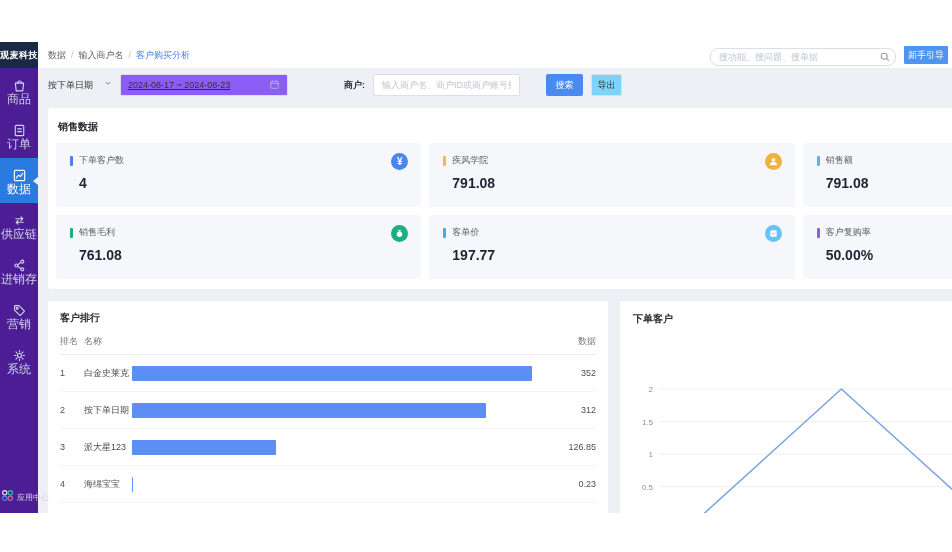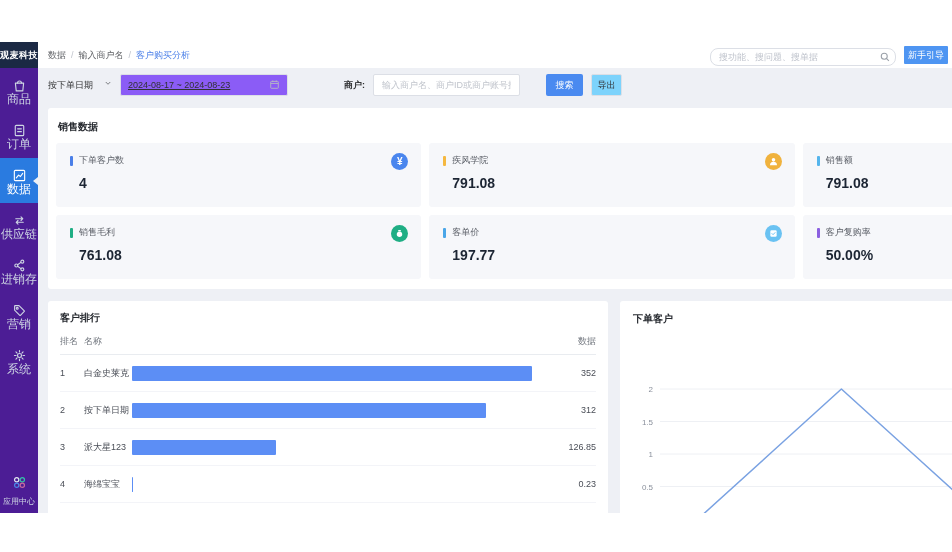--- a/index.html
+++ b/index.html
@@ -18,21 +18,21 @@
           font-weight:bold; letter-spacing:.5px; background:#1b2944; white-space:nowrap; overflow:hidden; }
   .side-nav { flex:0 0 auto; display:flex; flex-direction:column; }
   .side-item { position:relative; height:45px; display:flex; flex-direction:column; align-items:center;
                justify-content:center; gap:2px; color:#cdd5e3; cursor:pointer; }
   .side-item .lbl { font-size:12px; line-height:9px; }
   .side-item svg { display:block; }
   .side-item.active { background:#2a7be0; color:#fff; }
   .side-item.active::after { content:""; position:absolute; right:0; top:50%; margin-top:-4px;
        width:0; height:0; border-top:4px solid transparent; border-bottom:4px solid transparent;
        border-right:5px solid #eef0f5; }
-  .side-footer { margin-top:auto; padding-bottom:6px; display:flex; flex-direction:column;
+  .side-footer { margin-top:auto; padding-bottom:6px; display:flex; flex-direction:row;
                  align-items:center; gap:2px; color:#cdd5e3; cursor:pointer; }
   .side-footer .lbl { font-size:8px; white-space:nowrap; }
 
   
   .topbar { position:absolute; left:38px; top:0; width:914px; height:26px; background:#fff;
             display:flex; align-items:center; justify-content:space-between; padding:0 4px 0 10px; }
   .breadcrumb { display:flex; align-items:center; gap:5px; font-size:9px; color:#606266; }
   .crumb { cursor:pointer; }
   .crumb.active { color:#4a7fe8; }
   .crumb-sep { color:#c0c4cc; }

